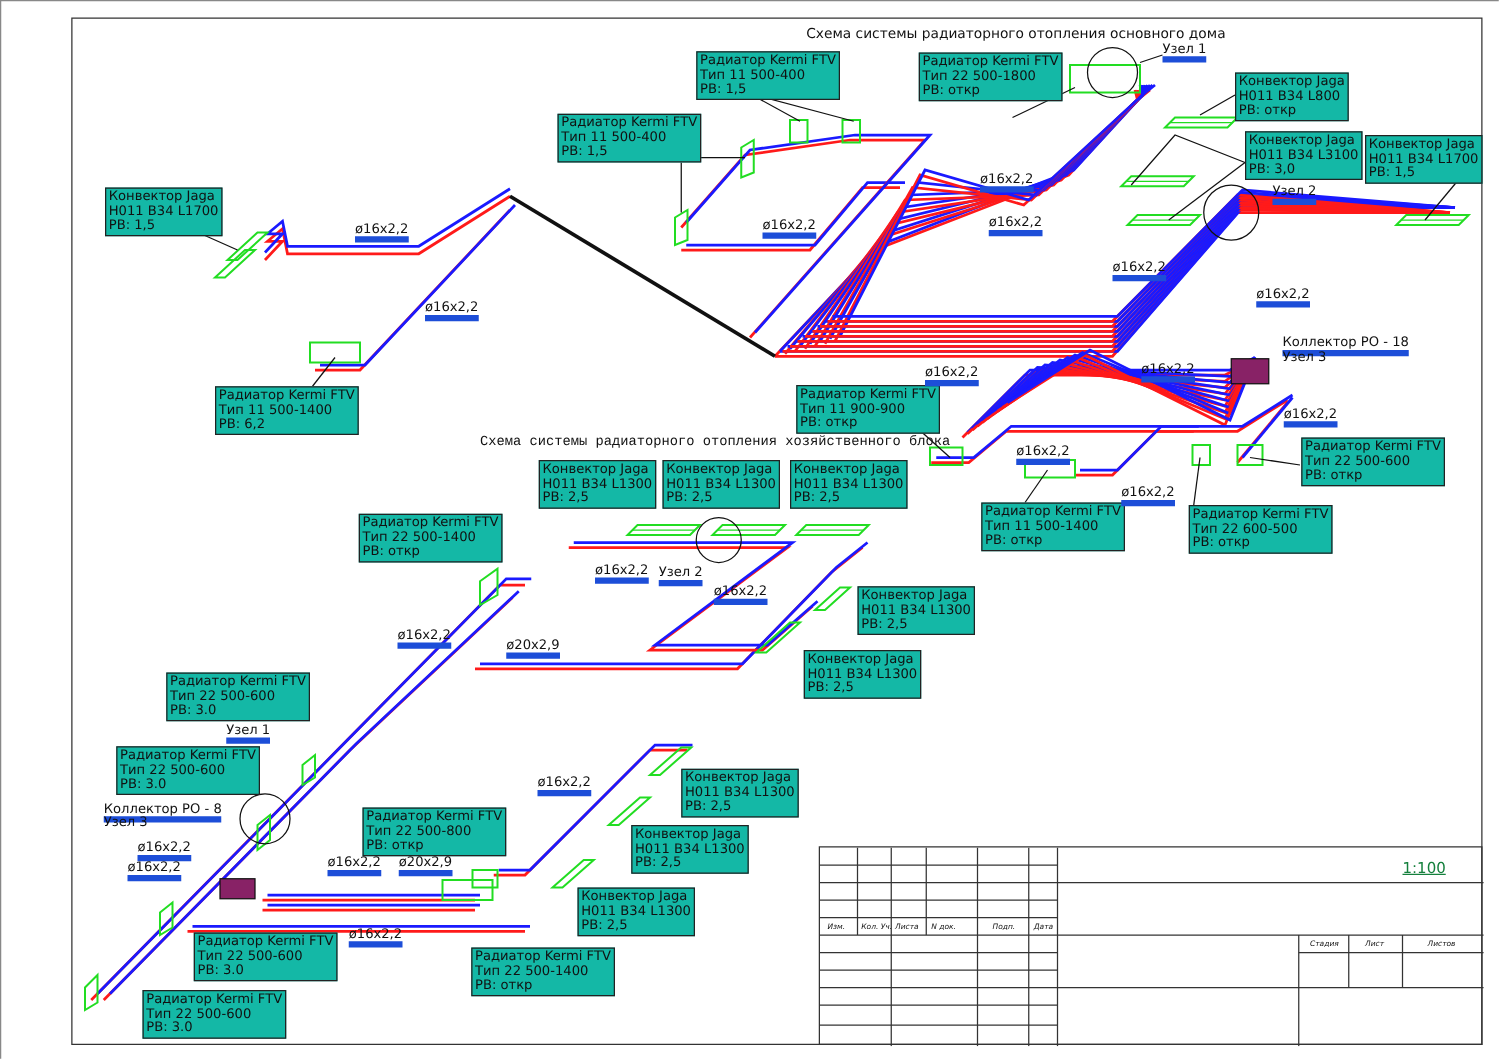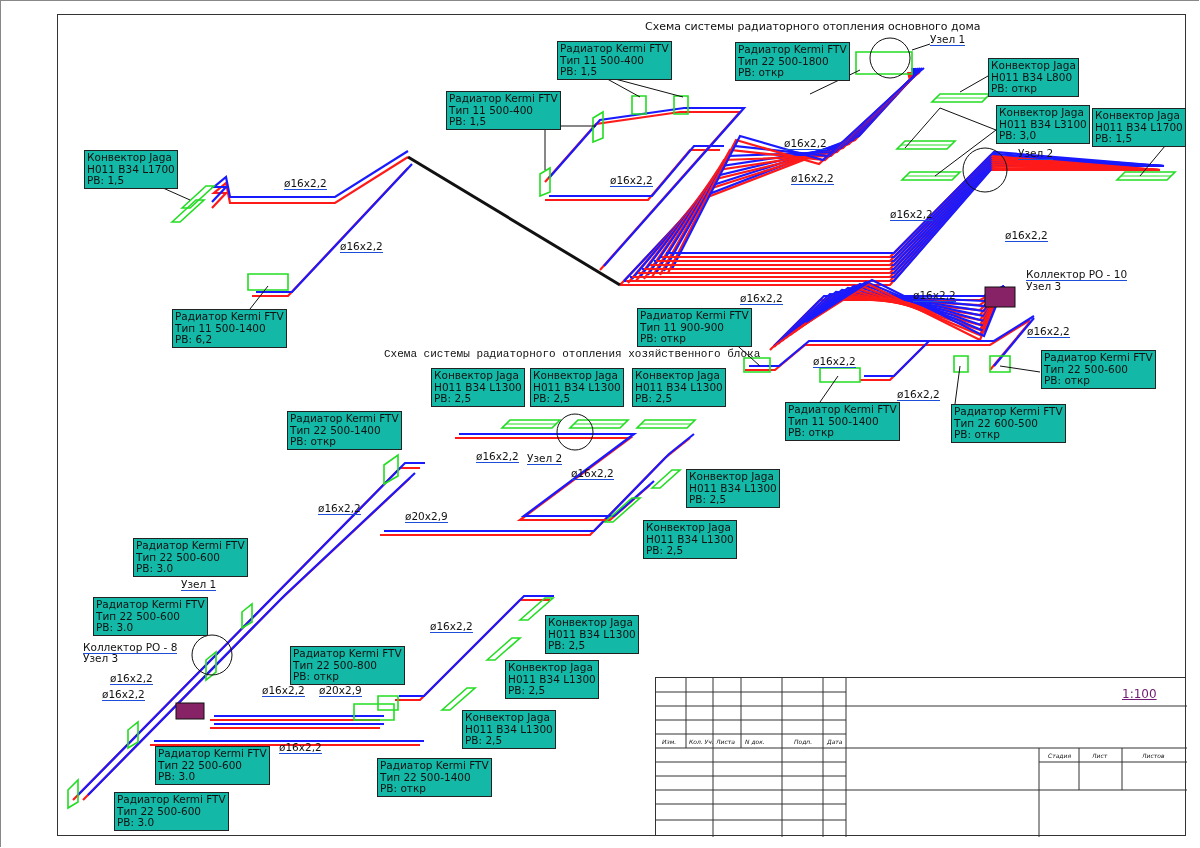--- a/index.html
+++ b/index.html
@@ -3,21 +3,21 @@
 <meta charset="utf-8">
 <style>
   html,body{margin:0;padding:0;background:#fff;}
   body{width:1200px;height:848px;position:relative;overflow:hidden;font-family:"DejaVu Sans",sans-serif;}
   #outer{position:absolute;left:0;top:0;width:1198px;height:846px;border-top:1px solid #888;border-left:1px solid #888;}
   #frame{position:absolute;left:57px;top:14px;width:1129px;height:822px;border:1.5px solid #333;box-sizing:border-box;}
   svg#drawing{position:absolute;left:0;top:0;}
   .lbl{position:absolute;border:1.3px solid #222;background:#14b8a6;font-size:10.5px;line-height:11.5px;padding:1px 2px;white-space:pre;color:#111;}
   .lbl div{white-space:nowrap;}
   .txt{position:absolute;font-size:10.5px;color:#111;white-space:nowrap;}
-  .ul{border-bottom:1px solid #1d4ed8;}
+  .ul{border-bottom:5px solid #1d4ed8;}
   .title{position:absolute;font-size:11px;color:#111;white-space:nowrap;}
   #stamp{position:absolute;left:655px;top:677px;width:531px;height:159px;border:1.5px solid #333;box-sizing:border-box;}
   .st{position:absolute;font-size:6px;font-style:italic;color:#111;}
 </style>
 </head>
 <body>
 
 <div id="outer"></div>
 <div id="frame"></div>
 
@@ -195,21 +195,21 @@
 <div class="lbl" style="left:545px;top:615px;"><div>Конвектор Jaga</div><div>H011  B34  L1300</div><div>РВ:  2,5</div></div>
 <div class="lbl" style="left:505px;top:660px;"><div>Конвектор Jaga</div><div>H011  B34  L1300</div><div>РВ:  2,5</div></div>
 <div class="lbl" style="left:290px;top:646px;"><div>Радиатор Kermi FTV</div><div>Тип 22 500-800</div><div>РВ:  откр</div></div>
 <div class="lbl" style="left:462px;top:710px;"><div>Конвектор Jaga</div><div>H011  B34  L1300</div><div>РВ:  2,5</div></div>
 <div class="lbl" style="left:155px;top:746px;"><div>Радиатор Kermi FTV</div><div>Тип 22 500-600</div><div>РВ:  3.0</div></div>
 <div class="lbl" style="left:114px;top:792px;"><div>Радиатор Kermi FTV</div><div>Тип 22 500-600</div><div>РВ:  3.0</div></div>
 <div class="lbl" style="left:377px;top:758px;"><div>Радиатор Kermi FTV</div><div>Тип 22 500-1400</div><div>РВ:  откр</div></div>
 
 <div class="txt ul" style="left:930px;top:33px;">Узел 1</div>
 <div class="txt ul" style="left:1018px;top:147px;">Узел 2</div>
-<div class="txt ul" style="left:1026px;top:268px;">Коллектор PO - 10</div>
+<div class="txt ul" style="left:1026px;top:268px;">Коллектор PO - 18</div>
 <div class="txt" style="left:1026px;top:280px;">Узел 3</div>
 <div class="txt ul" style="left:527px;top:452px;">Узел 2</div>
 <div class="txt ul" style="left:181px;top:578px;">Узел 1</div>
 <div class="txt ul" style="left:83px;top:641px;">Коллектор PO - 8</div>
 <div class="txt" style="left:83px;top:652px;">Узел 3</div>
 
 <div class="txt ul" style="left:284px;top:177px;">ø16x2,2</div>
 <div class="txt ul" style="left:340px;top:240px;">ø16x2,2</div>
 <div class="txt ul" style="left:610px;top:174px;">ø16x2,2</div>
 <div class="txt ul" style="left:784px;top:137px;">ø16x2,2</div>
@@ -262,14 +262,14 @@
   </svg>
   <div class="st" style="left:6px;top:60px;">Изм.</div>
   <div class="st" style="left:33px;top:60px;">Кол. Уч.</div>
   <div class="st" style="left:60px;top:60px;">Листа</div>
   <div class="st" style="left:89px;top:60px;">N док.</div>
   <div class="st" style="left:138px;top:60px;">Подп.</div>
   <div class="st" style="left:171px;top:60px;">Дата</div>
   <div class="st" style="left:392px;top:74px;">Стадия</div>
   <div class="st" style="left:436px;top:74px;">Лист</div>
   <div class="st" style="left:486px;top:74px;">Листов</div>
-  <div style="position:absolute;left:466px;top:9px;font-size:12px;color:#701a75;text-decoration:underline;">1:100</div>
+  <div style="position:absolute;left:466px;top:9px;font-size:12px;color:#15803d;text-decoration:underline;">1:100</div>
 </div>
 
 </body></html>

